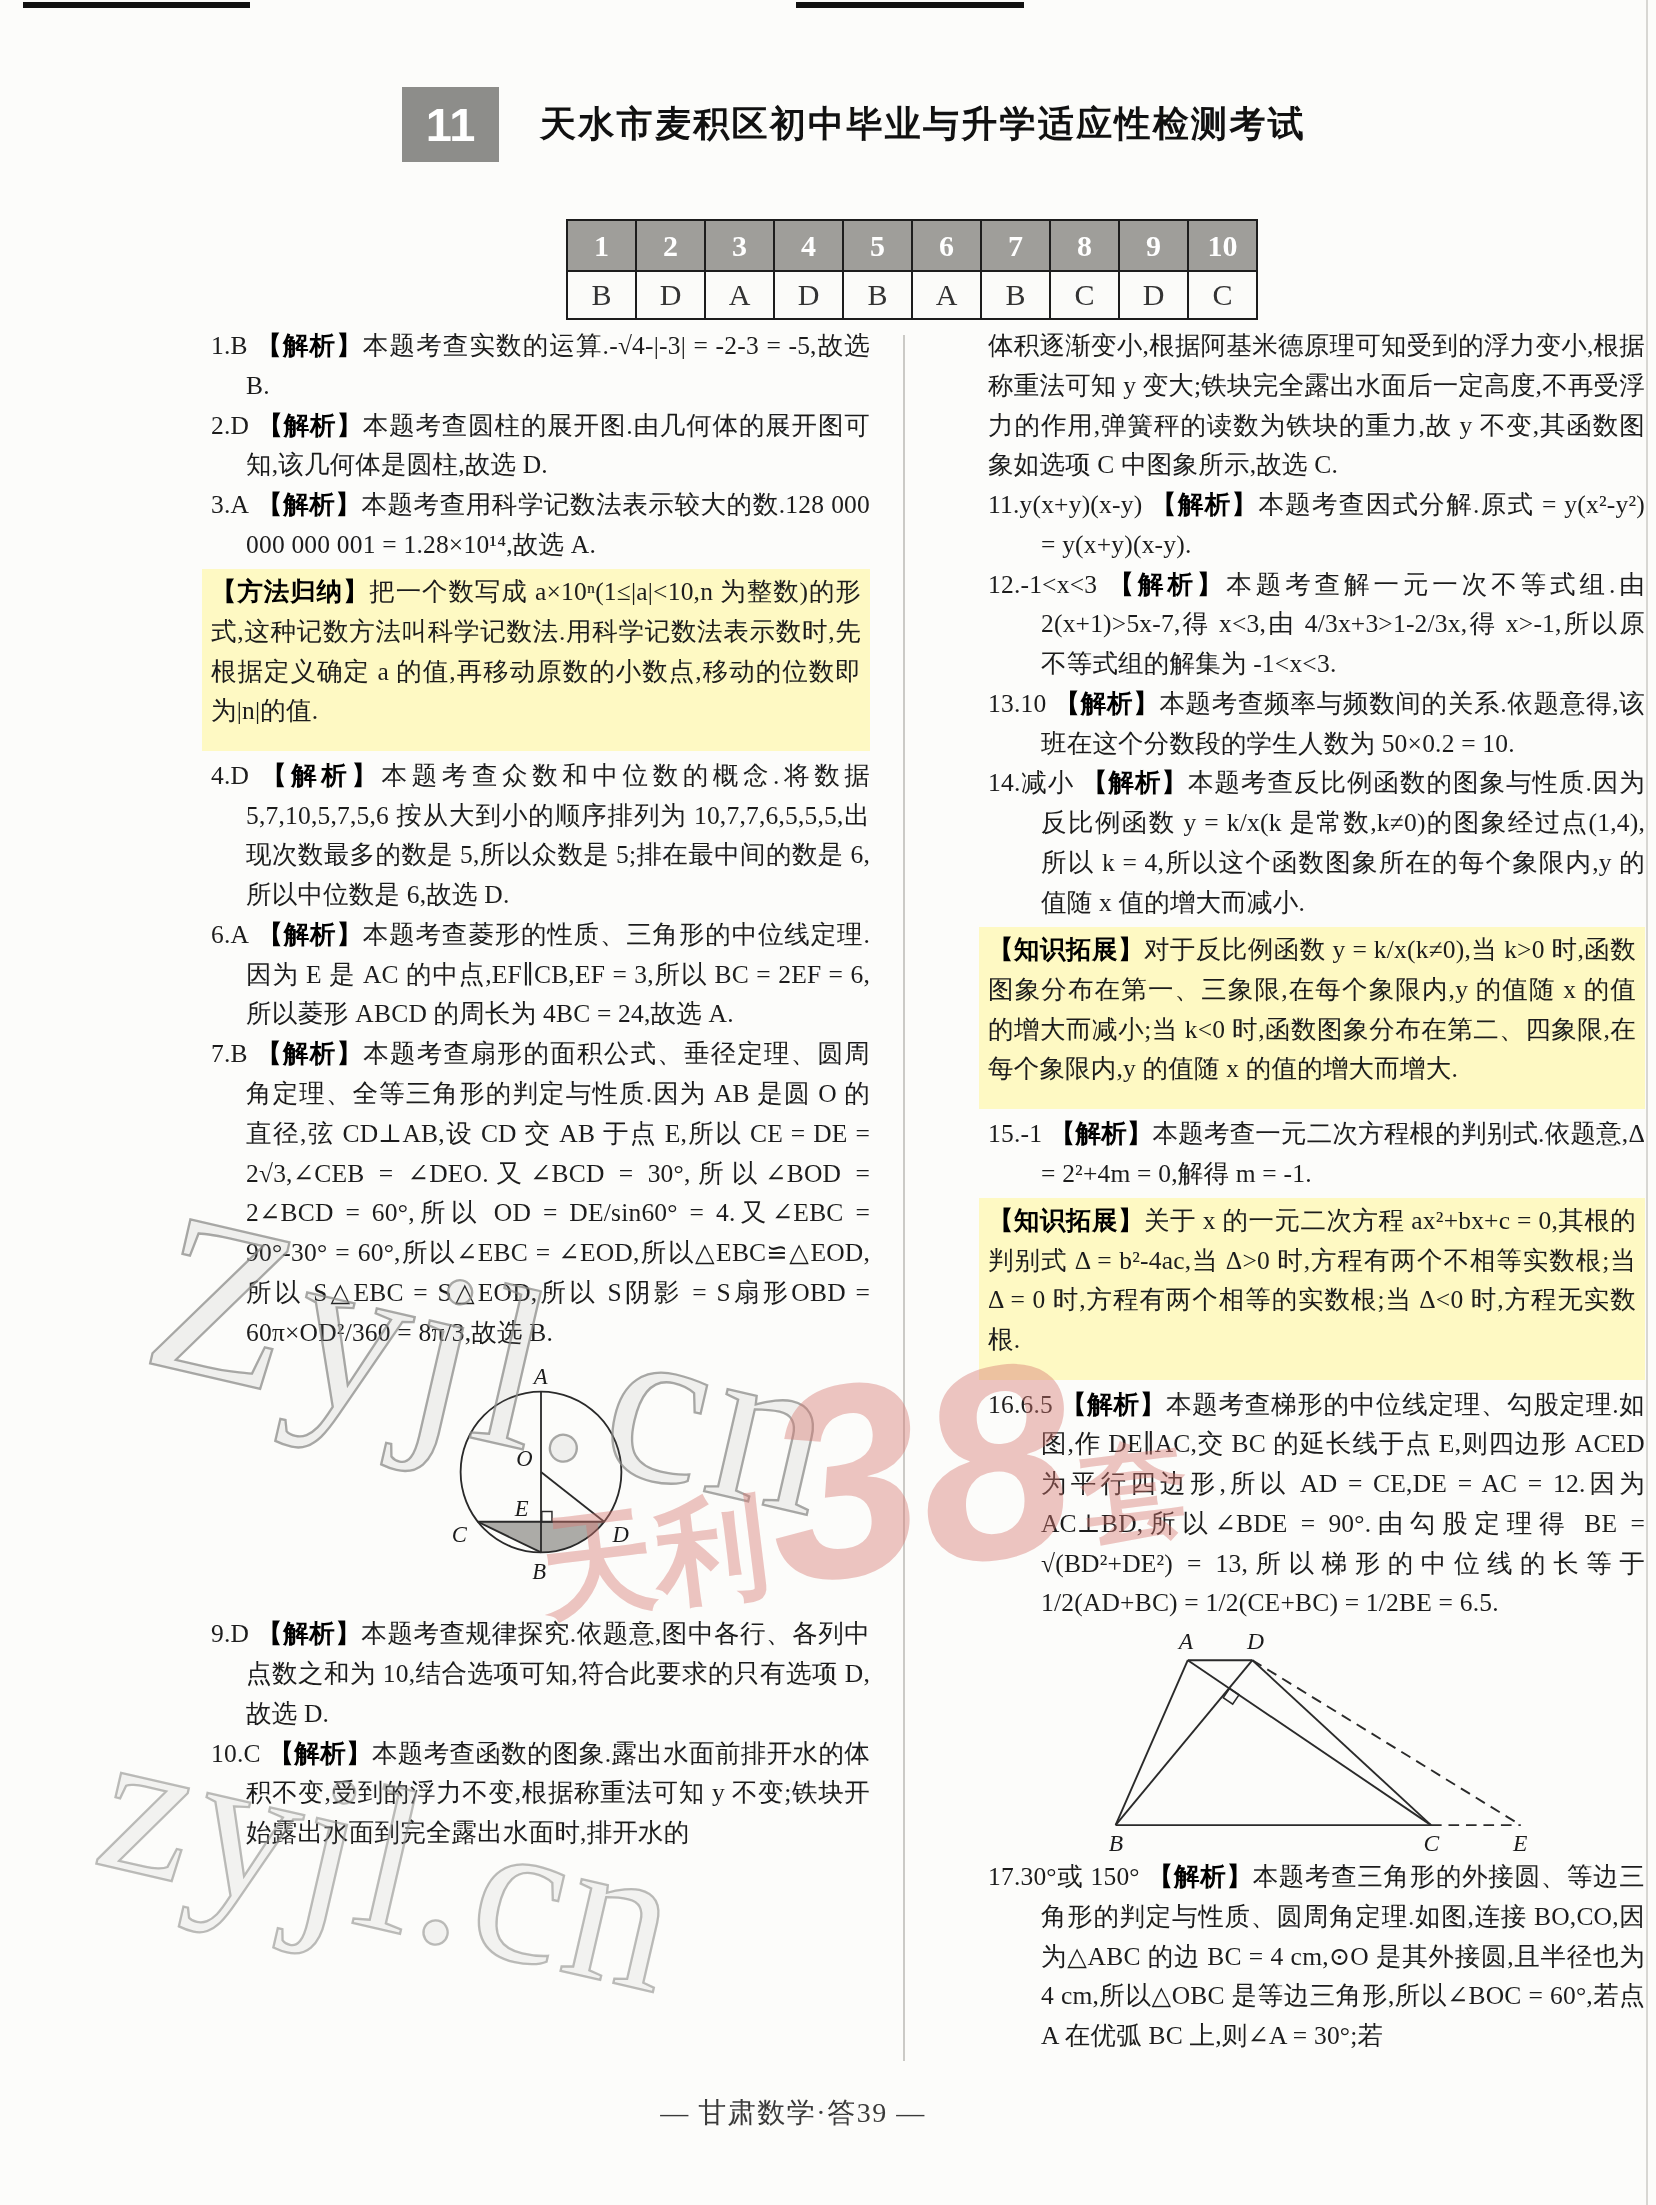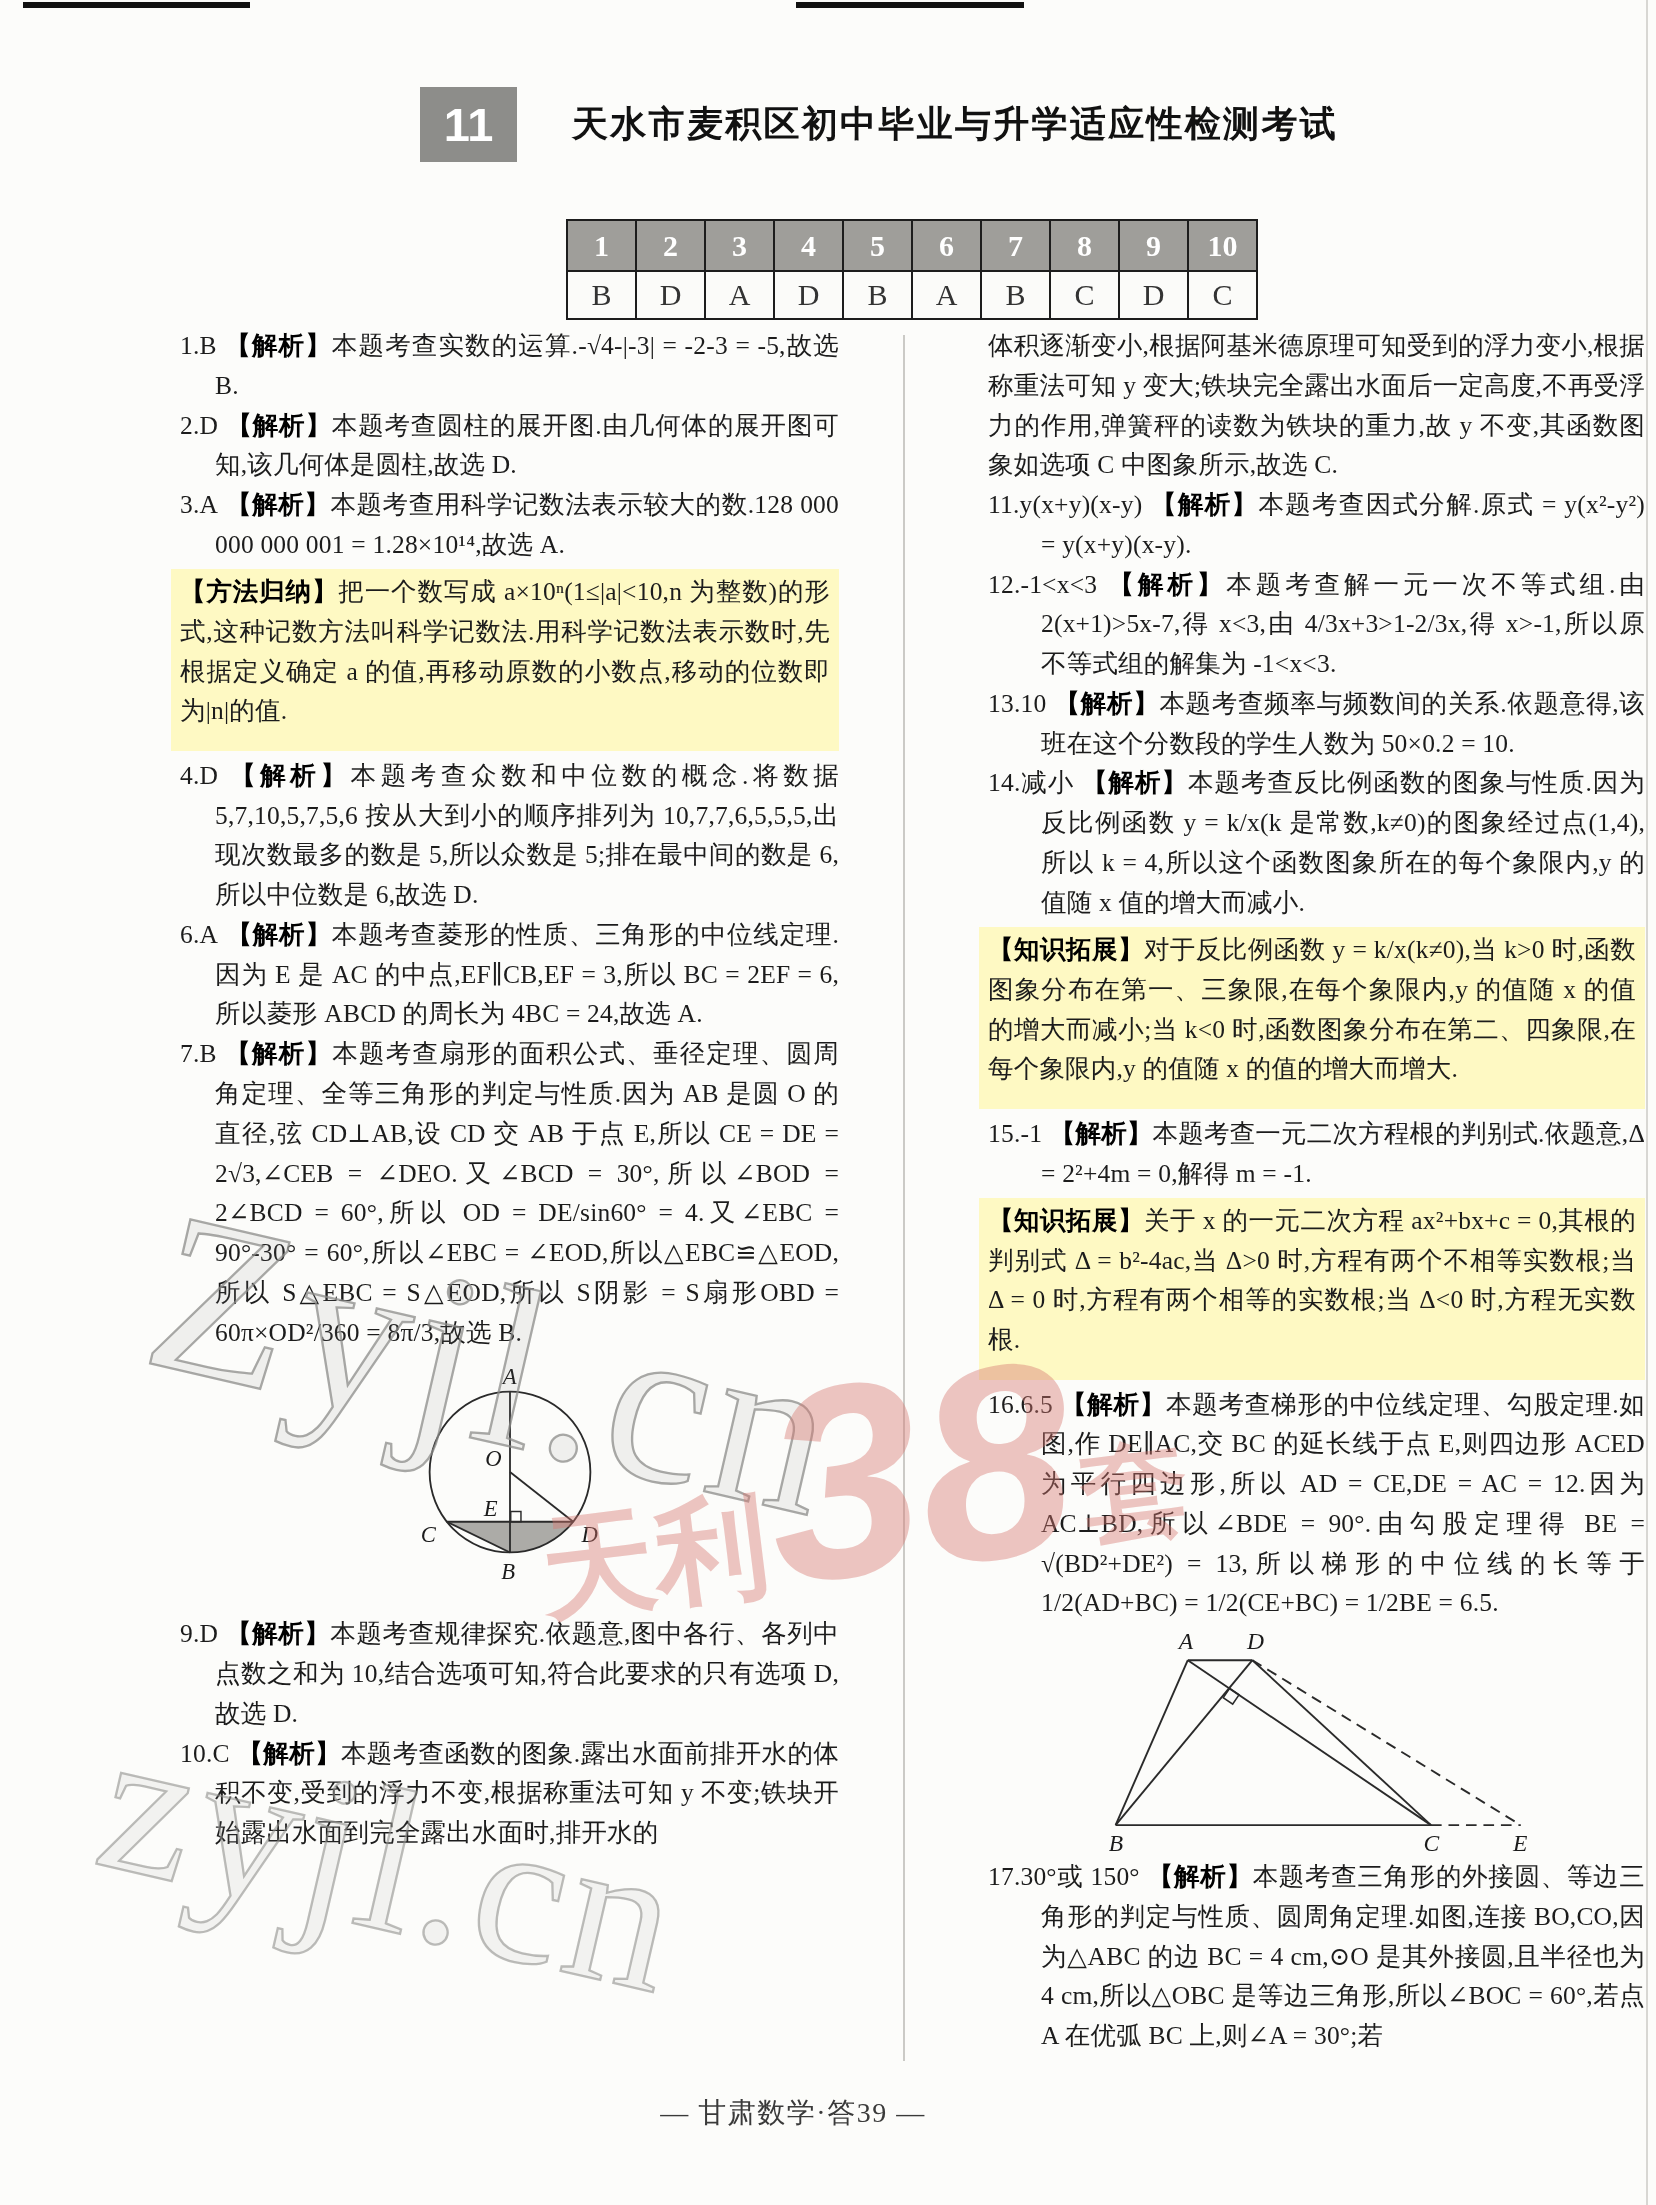--- a/index.html
+++ b/index.html
@@ -3,32 +3,32 @@
 <meta charset="utf-8">
 <style>
   html,body{margin:0;padding:0;background:#888;}
   .page{position:relative;width:1657px;height:2205px;background:#fcfcfa;overflow:hidden;
         font-family:"Liberation Serif","DejaVu Serif",serif;color:#1c1c1c;}
   .crop{position:absolute;background:#111;height:6.8px;top:1.5px;}
   .crop.l{left:23px;width:227px;}
   .crop.m{left:796px;width:228px;}
   .edge-line{position:absolute;right:9px;top:0;width:2.3px;height:2205px;background:#d8d7d3;}
   
-  .title-row{position:absolute;left:420px;top:87px;display:flex;align-items:center;gap:42px;z-index:2;}
+  .title-row{position:absolute;left:402px;top:87px;display:flex;align-items:center;gap:28px;z-index:2;}
   .title-num{width:97px;height:75px;background:#8d8d8a;color:#fff;display:flex;align-items:center;justify-content:center;
              font-family:"Liberation Sans","DejaVu Sans",sans-serif;font-weight:700;font-size:47px;}
   .title-text{margin:13px;font-family:"Liberation Sans","DejaVu Sans",sans-serif;font-weight:700;font-size:36px;letter-spacing:2.3px;color:#111;}
   
   .answer-table{position:absolute;left:566px;top:219px;border-collapse:collapse;z-index:2;}
   .answer-table td{width:65px;text-align:center;border:2.3px solid #1d1d1d;}
   .answer-table tr.head td{height:47px;background:#9f9e9a;color:#fff;font-weight:700;font-size:30px;}
   .answer-table tr.body td{height:44px;background:#fbfbf9;color:#333;font-size:30px;}
   
   .col{position:absolute;top:326px;font-size:25.5px;line-height:1.56;letter-spacing:0.2px;z-index:2;text-align:justify;}
-  .col-left{left:180px;width:659px;}
+  .col-left{left:211px;width:659px;}
   .col-right{left:988px;width:657px;}
   .divider{position:absolute;left:903px;top:335px;width:1.5px;height:1726px;background:#cbcac6;z-index:1;}
   p.item{margin:0;padding-left:35px;text-indent:-35px;}
   .col-right p.item{padding-left:53px;text-indent:-53px;}
   p.cont{margin:0;}
   .lbl{margin-right:7.6px;}
   .tag{font-family:"Liberation Sans","DejaVu Sans",sans-serif;font-weight:700;color:#000;}
   .box{margin:4.6px 0 4.6px -9px;padding:3px 9px 20px 9px;background:#fef9c3;}
   .box .tag{font-weight:700;}
   .fig{display:block;margin:3px auto;}

